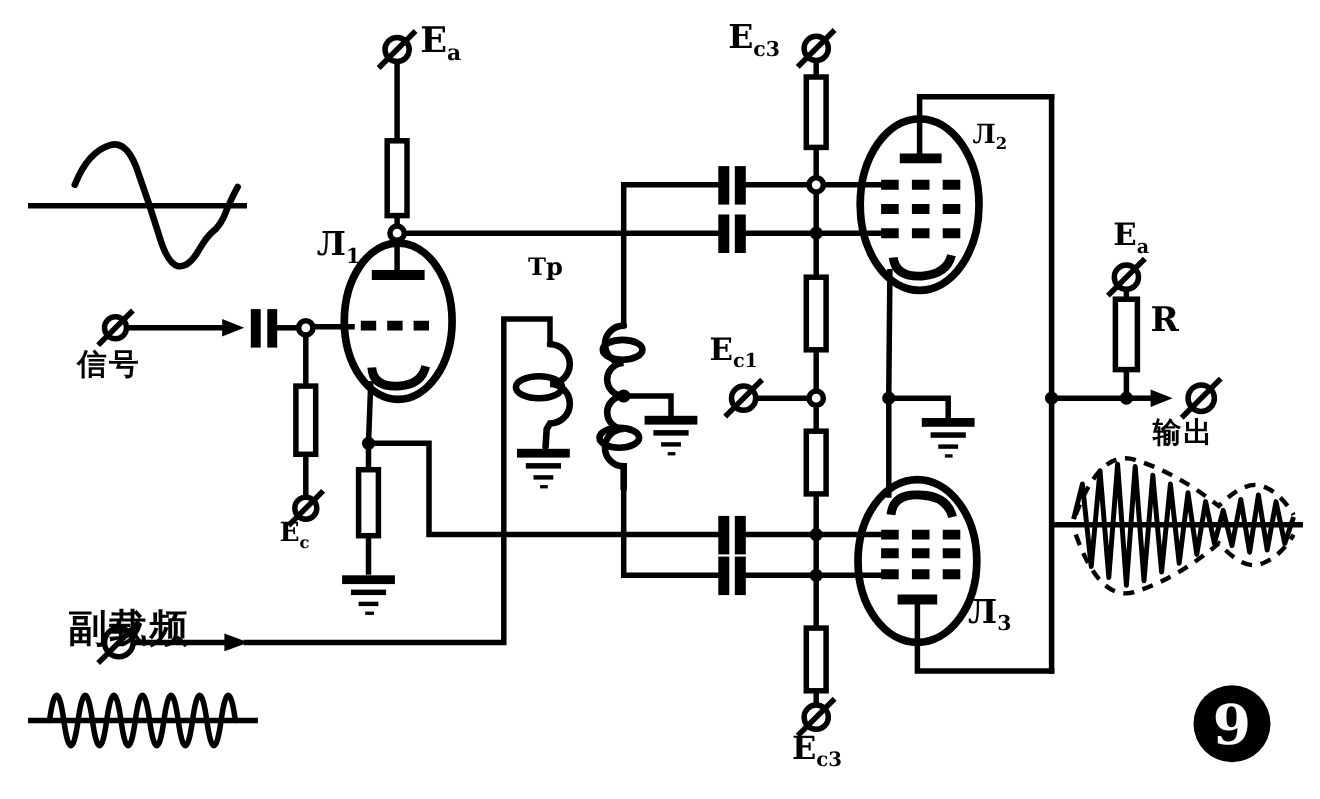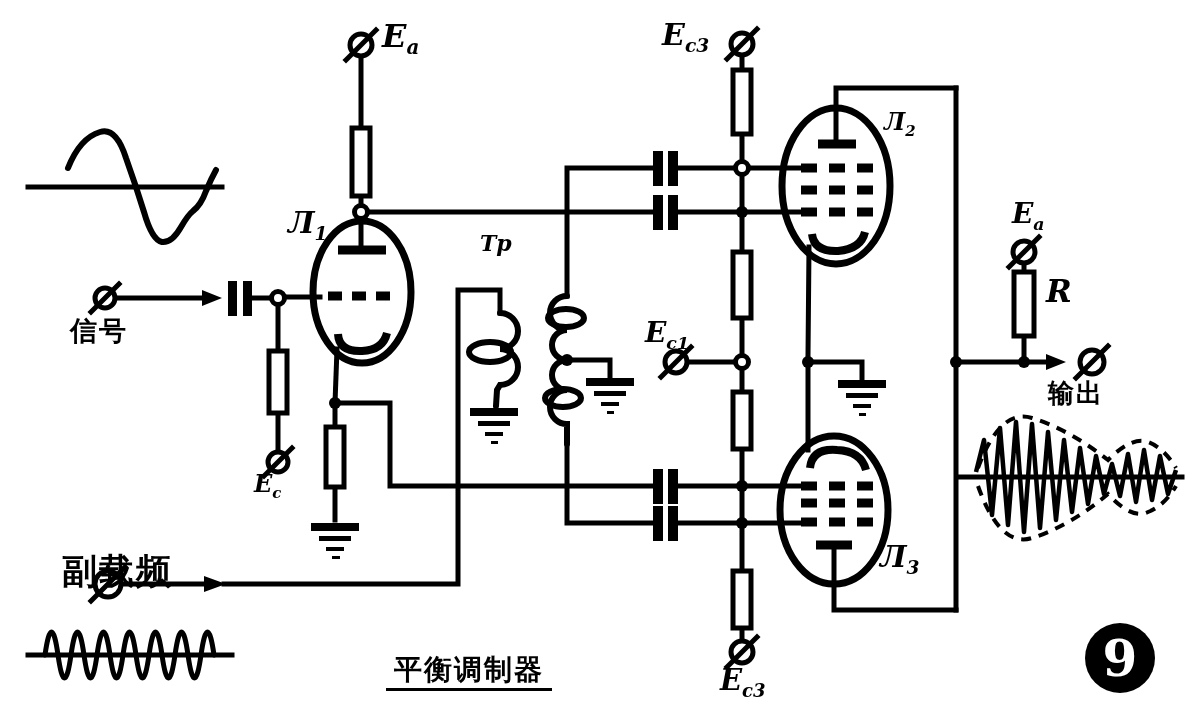--- a/index.html
+++ b/index.html
@@ -9,21 +9,21 @@
   .w{stroke:#000;stroke-width:5;fill:none;stroke-linecap:square;}
   .w6{stroke:#000;stroke-width:6;fill:none;stroke-linecap:round;}
   .wv{stroke:#000;stroke-width:6;fill:none;stroke-linecap:round;stroke-linejoin:round;}
   .tube{stroke:#000;stroke-width:7;fill:none;}
   .bar{stroke:#000;stroke-width:9;fill:none;}
   .grid{stroke:#000;stroke-width:9;fill:none;}
   .res{fill:#fff;stroke:#000;stroke-width:5;}
   .blk{fill:#000;stroke:none;}
   .jo{fill:#fff;stroke:#000;stroke-width:5;}
   .term{fill:#fff;stroke:#000;stroke-width:5;}
-  .lbl{position:absolute;color:#000;font-style:italic;font-weight:bold;line-height:1;white-space:nowrap;}
+  .lbl{position:absolute;color:#000;font-weight:bold;line-height:1;white-space:nowrap;}
   .lbl sub{font-size:0.62em;}
   .cjk{font-family:Liberation Serif, serif;font-style:normal;font-weight:bold;letter-spacing:2px;}
   .caption{border-bottom:3px solid #000;padding:0 8px 4px 8px;}
   .fignum{position:absolute;left:1085px;top:623px;width:70px;height:70px;background:#000;
           border-radius:50%;color:#fff;display:flex;align-items:center;justify-content:center;
           font-weight:bold;font-size:50px;font-family:"DejaVu Serif",serif;}
 </style>
 </head>
 <body>
 
@@ -255,35 +255,34 @@
 <div class="lbl" style="left:662px;top:20px;font-size:30px"><span>E</span><sub>c3</sub></div>
 
 <div class="lbl" style="left:288px;top:208px;font-size:30px"><span>Л</span><sub>1</sub></div>
 
 <div class="lbl cjk" style="left:70px;top:318px;font-size:27px">信号</div>
 
 <div class="lbl" style="left:254px;top:472px;font-size:24px"><span>E</span><sub>c</sub></div>
 
 <div class="lbl" style="left:480px;top:232px;font-size:22px">Tp</div>
 
-<div class="lbl" style="left:645px;top:319px;font-size:28px"><span>E</span><sub>c1</sub></div>
+<div class="lbl" style="left:645px;top:304px;font-size:28px"><span>E</span><sub>c1</sub></div>
 
 <div class="lbl" style="left:884px;top:110px;font-size:24px"><span>Л</span><sub>2</sub></div>
 
 <div class="lbl" style="left:880px;top:542px;font-size:30px"><span>Л</span><sub>3</sub></div>
 
 <div class="lbl" style="left:1012px;top:200px;font-size:28px"><span>E</span><sub>a</sub></div>
 
 <div class="lbl" style="left:1046px;top:276px;font-size:31px">R</div>
 
 <div class="lbl cjk" style="left:1048px;top:381px;font-size:26px">输出</div>
 
 <div class="lbl cjk" style="left:62px;top:554px;font-size:35px">副载频</div>
 
 <div class="lbl" style="left:720px;top:666px;font-size:29px"><span>E</span><sub>c3</sub></div>
 
-<div class="lbl cjk caption" style="left:386px;top:656px;font-size:28px">平衡调制器</div>
 
 <div class="fignum">
       <span>9</span>
     </div>
 
 </div>
 
 </body></html>

